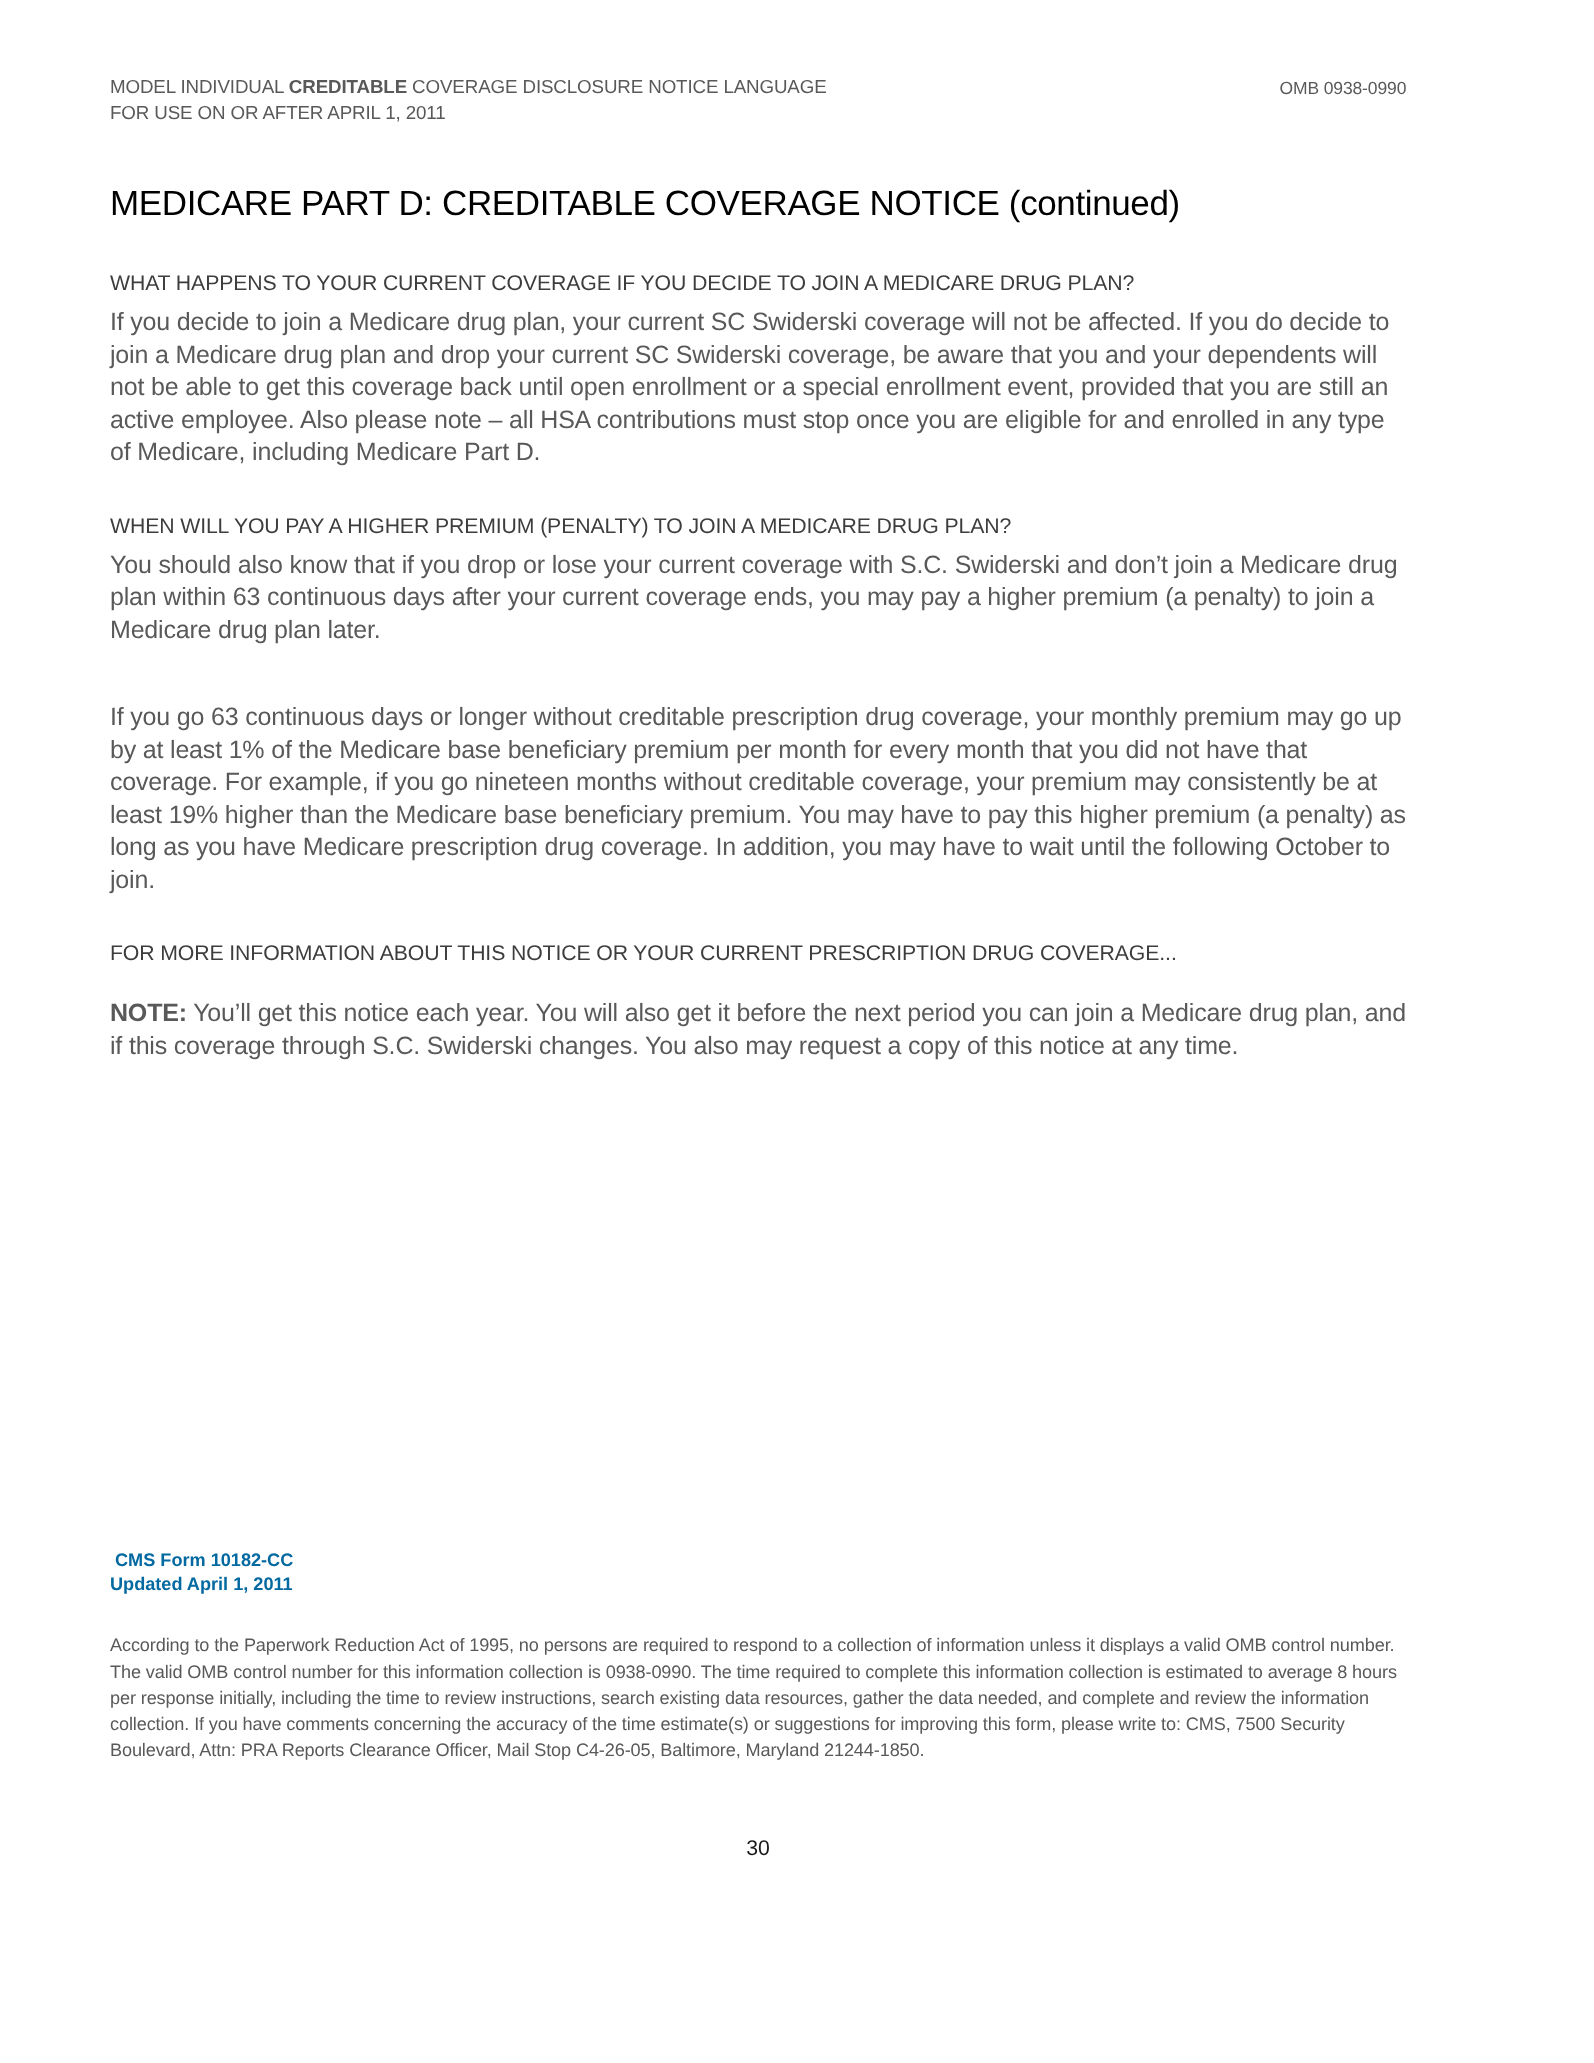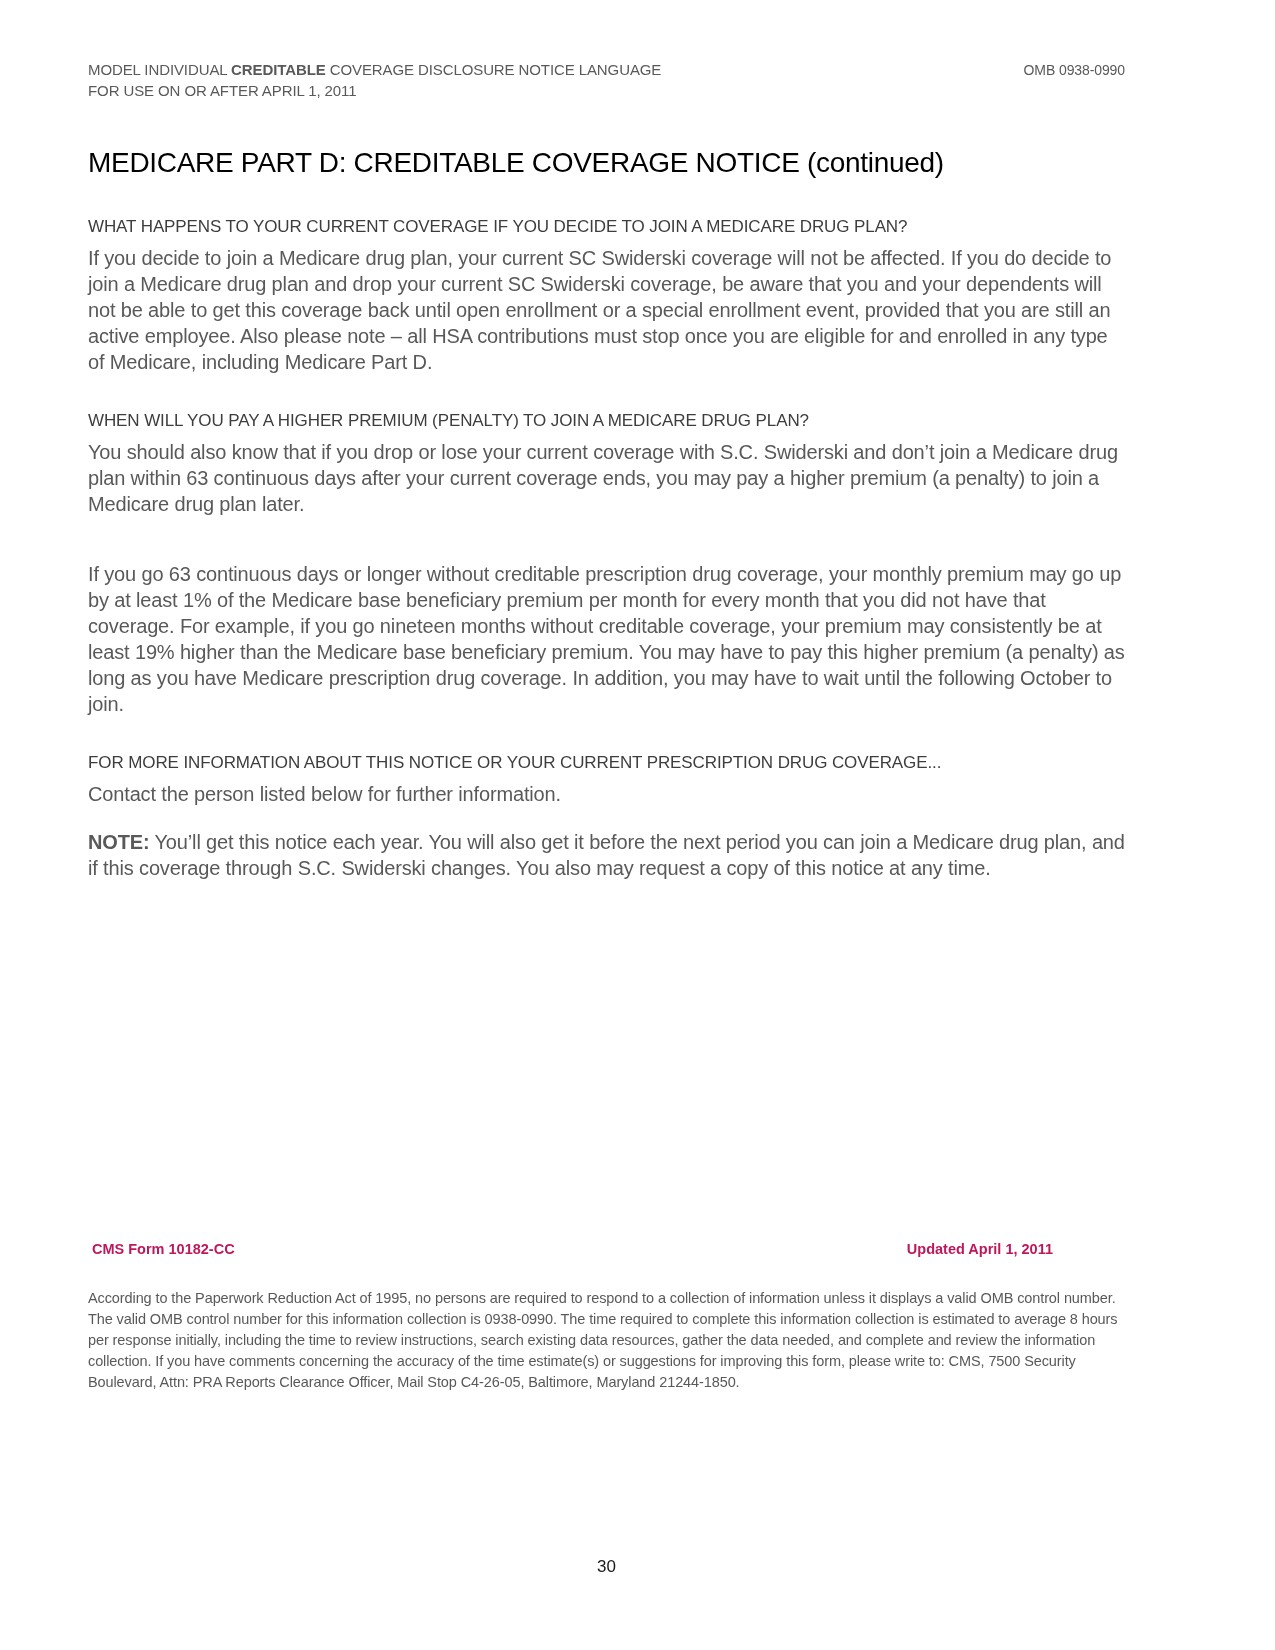--- a/index.html
+++ b/index.html
@@ -53,36 +53,37 @@
   p.body-para.spaced { margin-top: 44px; }
   p.body-para.note-para { margin-top: 22px; }
 
   .doc-footer {
     position: absolute;
     left: 88px; right: 150px;
     top: 1240px;
   }
   .footer-row {
     display: flex;
-    justify-content: space-between;
+    justify-content: flex-start;
     align-items: baseline;
     font-size: 14.5px; line-height: 19px;
-    color: #be185d;
+    color: #0369a1;
+    flex-direction: column;
   }
   .footer-row .form-number { padding-left: 4px; }
   .footer-row .updated { margin-right: 72px; }
   .fine-print {
     margin-top: 29px;
     font-size: 14.5px; line-height: 21px;
     letter-spacing: -0.1px;
     color: #595959;
   }
   .page-number {
     position: absolute;
-    top: 1556px;
+    top: 1468px;
     left: 88px; width: 1037px;
     text-align: center;
     font-size: 17px; line-height: 22px;
     color: #1a1a1a;
   }
 </style>
 </head>
 <body>
 
 <div class="page">
@@ -104,21 +105,20 @@
     </section>
 
     <section>
       <h2 class="section-heading">WHEN WILL YOU PAY A HIGHER PREMIUM (PENALTY) TO JOIN A MEDICARE DRUG PLAN?</h2>
       <p class="body-para">You should also know that if you drop or lose your current coverage with S.C. Swiderski and don’t join a Medicare drug plan within 63 continuous days after your current coverage ends, you may pay a higher premium (a penalty) to join a Medicare drug plan later.</p>
       <p class="body-para spaced">If you go 63 continuous days or longer without creditable prescription drug coverage, your monthly premium may go up by at least 1% of the Medicare base beneficiary premium per month for every month that you did not have that coverage. For example, if you go nineteen months without creditable coverage, your premium may consistently be at least 19% higher than the Medicare base beneficiary premium. You may have to pay this higher premium (a penalty) as long as you have Medicare prescription drug coverage. In addition, you may have to wait until the following October to join.</p>
     </section>
 
     <section>
       <h2 class="section-heading">FOR MORE INFORMATION ABOUT THIS NOTICE OR YOUR CURRENT PRESCRIPTION DRUG COVERAGE...</h2>
-      <p class="body-para">Contact the person listed below for further information.</p>
       <p class="body-para note-para"><span class="bold">NOTE:</span><span> You’ll get this notice each year. You will also get it before the next period you can join a Medicare drug plan, and if this coverage through S.C. Swiderski changes. You also may request a copy of this notice at any time.</span></p>
     </section>
 
   </div>
 
   <div class="doc-footer">
     <div class="footer-row">
       <span class="bold form-number">CMS Form 10182-CC</span>
       <span class="bold updated">Updated April 1, 2011</span>
     </div>

